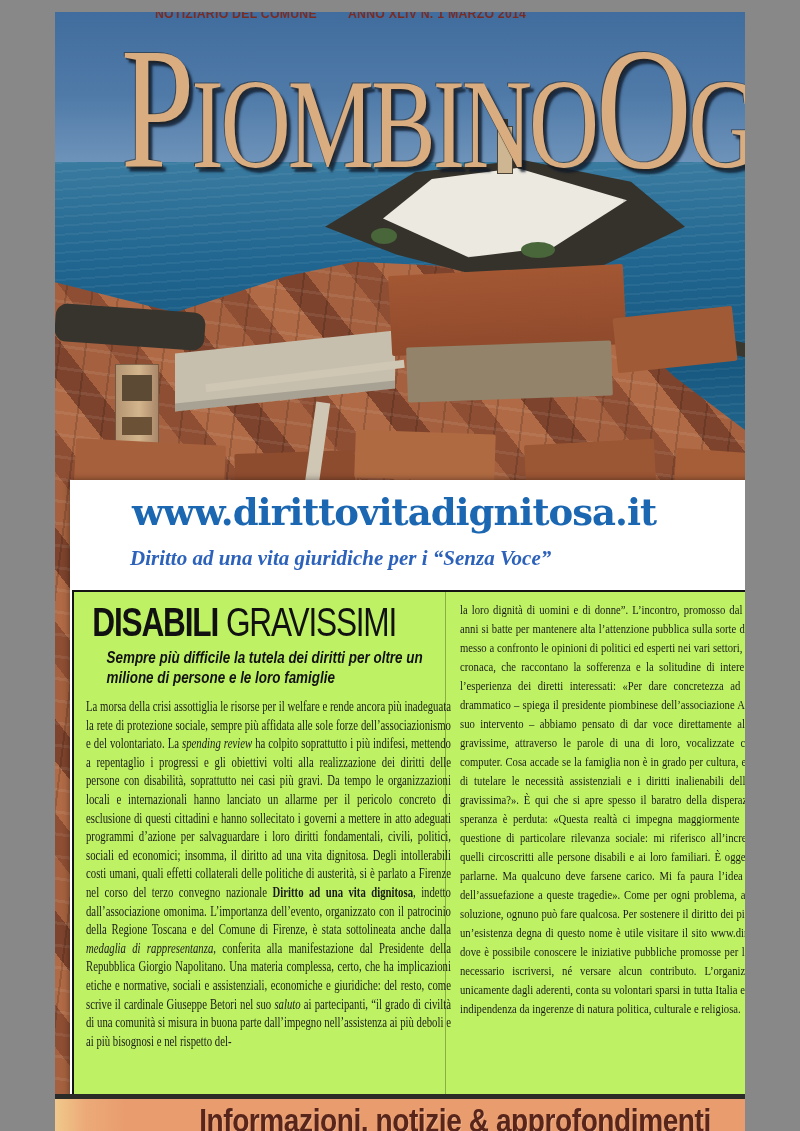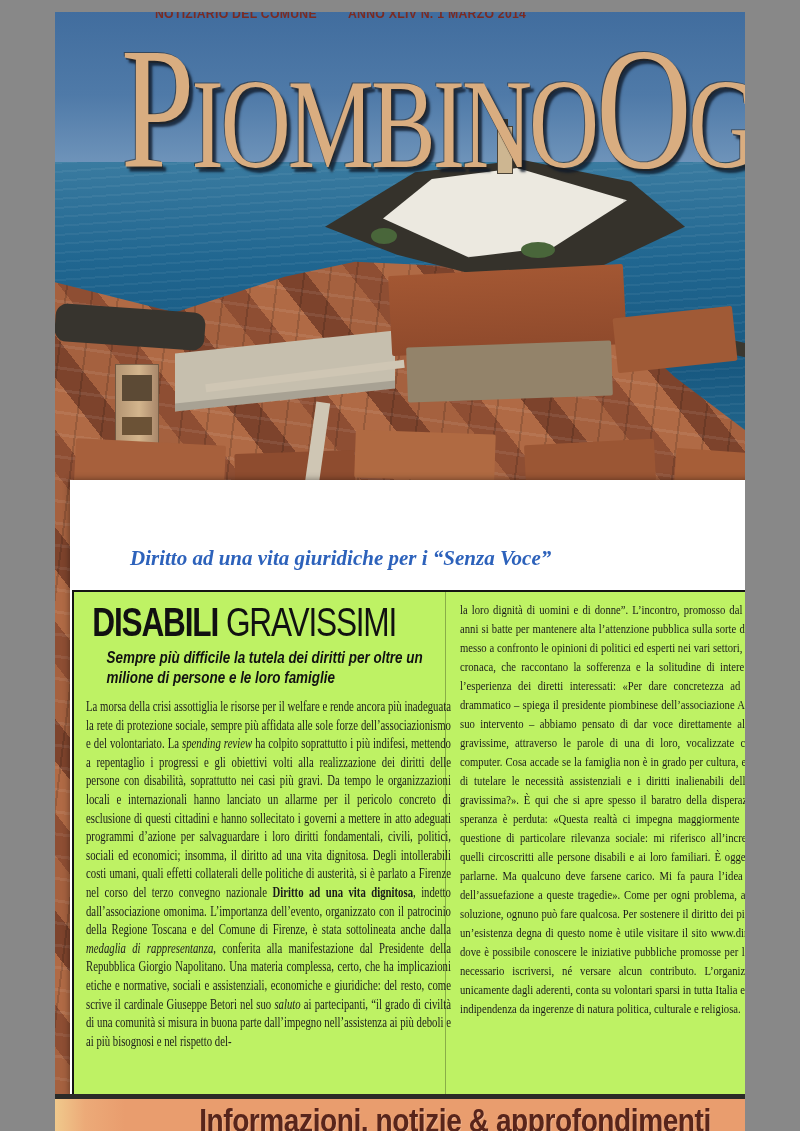--- a/index.html
+++ b/index.html
@@ -130,20 +130,21 @@
   </div>
 
   <div class="masthead">
     <div class="kicker kicker-left">NOTIZIARIO DEL COMUNE</div>
     <div class="kicker kicker-right">ANNO XLIV N. 1 MARZO 2014</div>
     <div class="page-num">1</div>
     <div class="mast-title"><span class="big">P</span><span>IOMBINO</span><span class="big">O</span><span>GGI</span></div>
   </div>
 
   <div class="panel">
+    <div class="url">www.dirittovitadignitosa.it</div>
     <div class="tagline">Diritto ad una vita giuridiche per i “Senza Voce”</div>
 
     <div class="article-box">
       <div class="col col-left">
         <h1 class="headline">
           <span class="hl-bold">DISABILI</span><span class="hl-light">GRAVISSIMI</span>
         </h1>
         <p class="subtitle">Sempre più difficile la tutela dei diritti per oltre un milione di persone e le loro famiglie</p>
         <p class="body"><span>La morsa della crisi assottiglia le risorse per il welfare e rende ancora più inadeguata la rete di protezione sociale, sempre più affidata alle sole forze dell’associazionismo e del volontariato. La </span><span class="i">spending review</span><span> ha colpito soprattutto i più indifesi, mettendo a repentaglio i progressi e gli obiettivi volti alla realizzazione dei diritti delle persone con disabilità, soprattutto nei casi più gravi. Da tempo le organizzazioni locali e internazionali hanno lanciato un allarme per il pericolo concreto di esclusione di questi cittadini e hanno sollecitato i governi a mettere in atto adeguati programmi d’azione per salvaguardare i loro diritti fondamentali, civili, politici, sociali ed economici; insomma, il diritto ad una vita dignitosa. Degli intollerabili costi umani, quali effetti collaterali delle politiche di austerità, si è parlato a Firenze nel corso del terzo convegno nazionale </span><span class="b">Diritto ad una vita dignitosa</span><span>, indetto dall’associazione omonima. L’importanza dell’evento, organizzato con il patrocinio della Regione Toscana e del Comune di Firenze, è stata sottolineata anche dalla </span><span class="i">medaglia di rappresentanza</span><span>, conferita alla manifestazione dal Presidente della Repubblica Giorgio Napolitano. Una materia complessa, certo, che ha implicazioni etiche e normative, sociali e assistenziali, economiche e giuridiche: del resto, come scrive il cardinale Giuseppe Betori nel suo </span><span class="i">saluto</span><span> ai partecipanti, “il grado di civiltà di una comunità si misura in buona parte dall’impegno nell’assistenza ai più deboli e ai più bisognosi e nel rispetto del-</span></p>
       </div>

